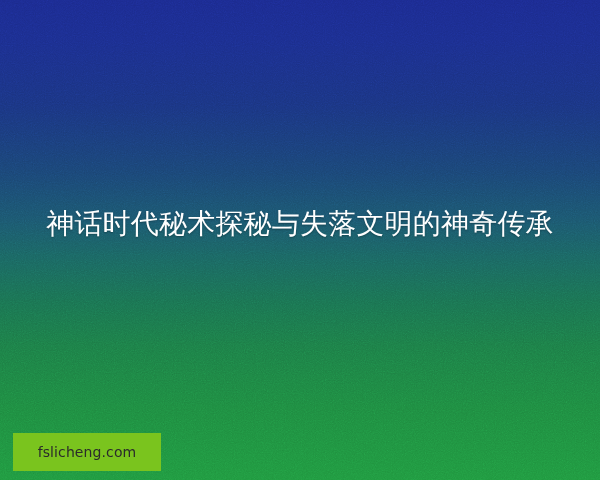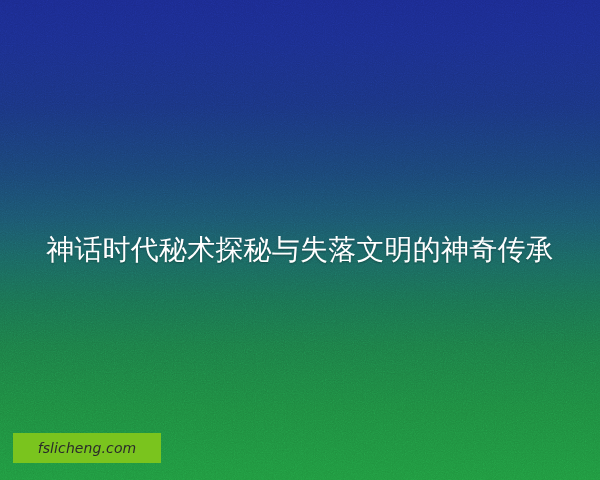--- a/index.html
+++ b/index.html
@@ -49,38 +49,36 @@
     left: 0;
     right: 0;
     top: 203px;
     text-align: center;
     color: #ffffff;
     font-size: 28px;
     line-height: 41px;
     letter-spacing: 0.2px;
     white-space: nowrap;
     text-shadow: 0 1px 2px rgba(0,0,0,0.30);
-    margin-top: 26px;
   }
   #title-block .line {
     display: block;
   }
 
   
   #watermark {
     position: absolute;
     left: 13px;
     top: 433px;
     width: 148px;
-    height: 30px;
+    height: 38px;
     background: #7ac41e;
     display: flex;
     align-items: center;
     justify-content: center;
-    font-style: italic;
   }
   #watermark-text {
     color: #2b2b2b;
     font-size: 14px;
     letter-spacing: 0.1px;
     font-family: "DejaVu Sans", "Liberation Sans", sans-serif;
   }
 </style>
 </head>
 <body>

